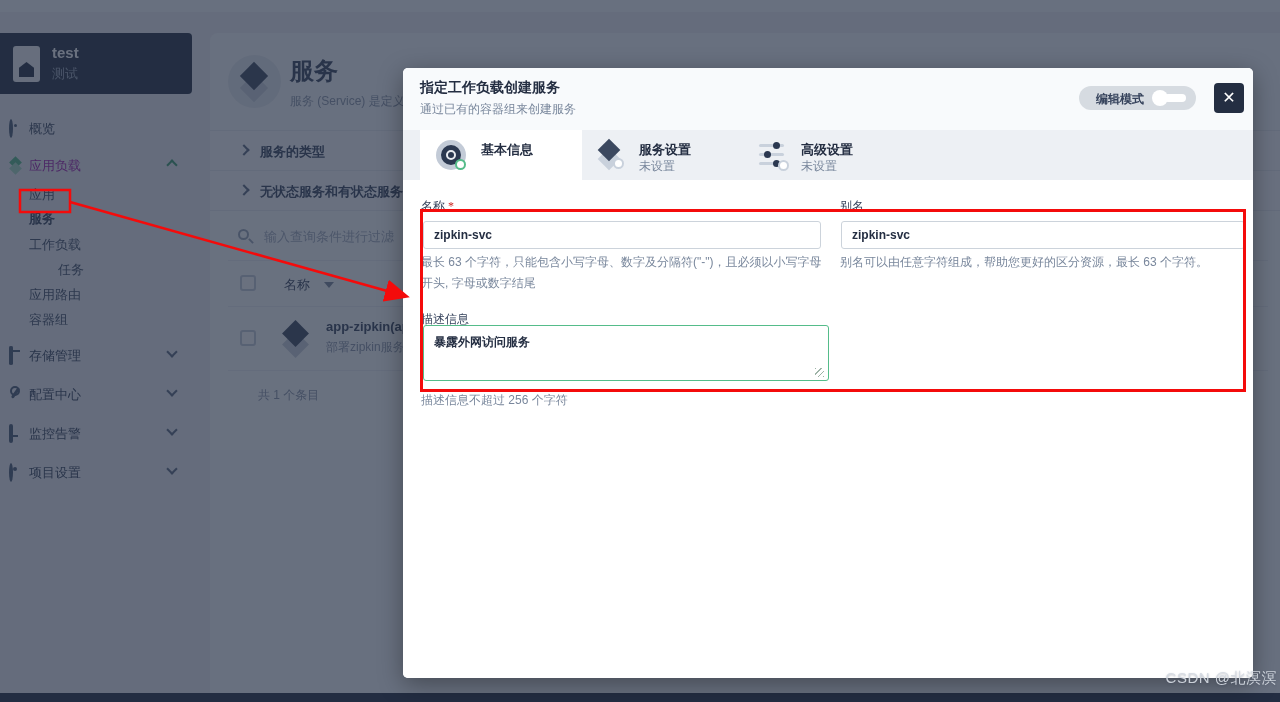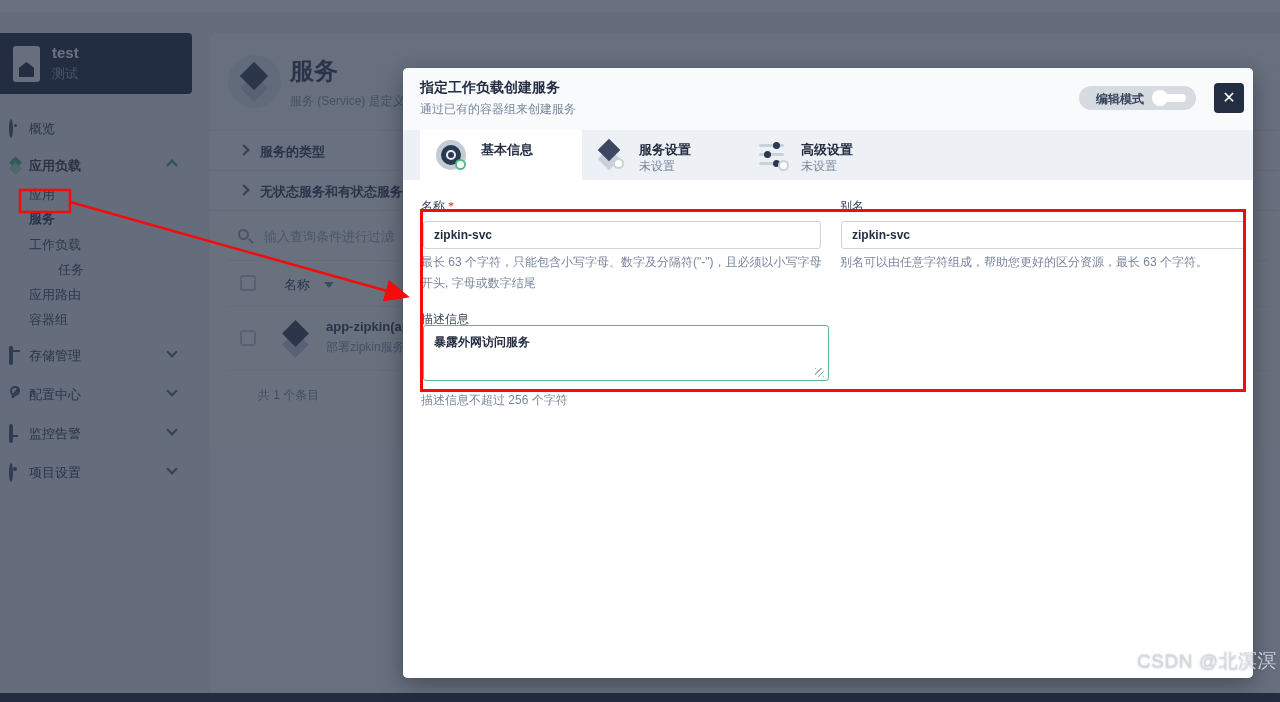--- a/index.html
+++ b/index.html
@@ -14,21 +14,21 @@
   .sidebar { position:absolute; left:0; top:12px; width:210px; height:690px; }
   .project-card { position:absolute; left:0; top:21px; width:192px; height:61px; background:#242e42; border-radius:0 4px 4px 0; }
   .project-icon { position:absolute; left:13px; top:13px; width:27px; height:36px; background:#f4f6f9; border-radius:3px; }
   .project-icon .house { position:absolute; left:6px; bottom:5px; width:15px; height:15px; background:#242e42;
       clip-path:polygon(50% 0, 100% 38%, 100% 100%, 0 100%, 0 38%); }
   .project-name { position:absolute; left:52px; top:11px; color:#fff; font-size:15px; font-weight:bold; }
   .project-alias { position:absolute; left:52px; top:32px; color:#9aa5b8; font-size:13px; }
 
   .menu-item { position:absolute; left:0; width:210px; height:20px; font-size:13px; color:#36435c; }
   .menu-item .lbl { position:absolute; left:29px; top:2px; }
-  .menu-item.green, .menu-item.green .lbl { color:#404040; font-weight:bold; }
+  .menu-item.green, .menu-item.green .lbl { color:#a21caf; font-weight:normal; }
   .menu-sub { position:absolute; left:29px; font-size:13px; color:#414e66; }
   .mi-icon { position:absolute; left:9px; top:3px; width:13px; height:13px; }
   .circle-o { width:12px; height:12px; border:2px solid #4a5a74; border-radius:50%; position:relative; }
   .circle-o::after { content:""; position:absolute; left:3px; top:3px; width:3px; height:3px; background:#4a5a74; border-radius:50%; }
   .dia { position:absolute; width:9px; height:9px; transform:rotate(45deg); }
   .db-icon { width:12px; height:11px; border:2px solid #4a5a74; border-radius:5px/3px; position:relative; }
   .db-icon::after { content:""; position:absolute; left:-1px; top:2px; width:10px; height:2px; background:#4a5a74; }
   .wrench-icon { width:12px; height:12px; position:relative; }
   .wrench-icon::before { content:""; position:absolute; left:5px; top:0; width:3px; height:12px; background:#4a5a74; transform:rotate(35deg); border-radius:2px; }
   .wrench-icon::after { content:""; position:absolute; left:1px; top:-1px; width:6px; height:6px; border:2px solid #4a5a74; border-radius:50%; }
@@ -106,21 +106,21 @@
   .f-input { position:absolute; height:28px; border:1px solid #ccd3db; border-radius:3px; background:#fff;
              font-family:Liberation Sans, sans-serif; font-size:12px; font-weight:bold; color:#242e42; padding:0 10px; outline:none; }
   .f-help { position:absolute; font-size:12px; color:#79879c; line-height:1.75; }
   .f-textarea { position:absolute; border:1px solid #55bc8a; border-radius:3px; background:#fff; resize:none;
              font-family:inherit; font-size:12px; font-weight:bold; color:#242e42; padding:8px 10px; outline:none; }
   .rz { position:absolute; left:412px; top:300px; width:9px; height:9px; z-index:2;
         background:repeating-linear-gradient(135deg,#9db3a6 0 1px,transparent 1px 4px); }
 
   
   .anno { position:absolute; inset:0; z-index:20; pointer-events:none; }
-  .watermark { position:absolute; right:3px; top:648px; z-index:30; font-size:19px; color:rgba(213,218,226,0.92);
+  .watermark { position:absolute; right:3px; top:669px; z-index:30; font-size:15px; color:rgba(213,218,226,0.92);
                letter-spacing:0.5px; text-shadow:0 1px 2px rgba(60,70,90,0.35);margin-left:8px; }
 </style>
 </head>
 <body>
 
 <div class="page">
 
   <div class="topbar"></div>
   <div class="bottombar"></div>
 

